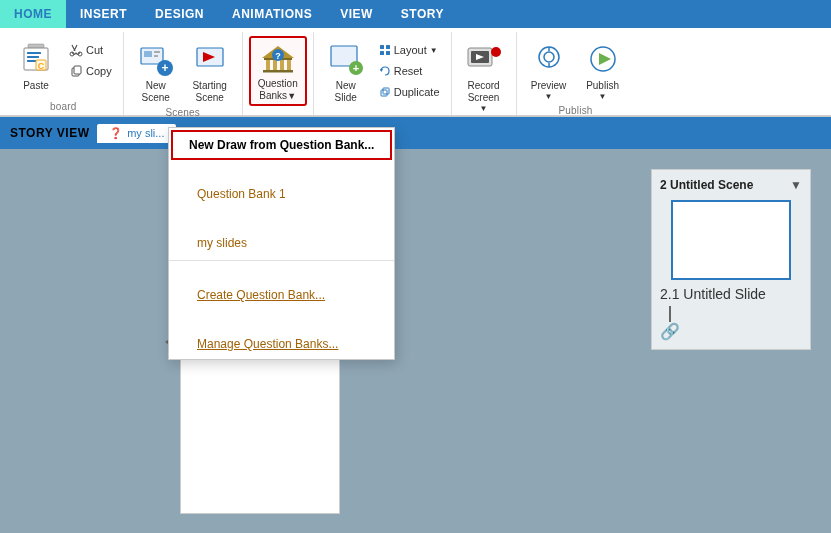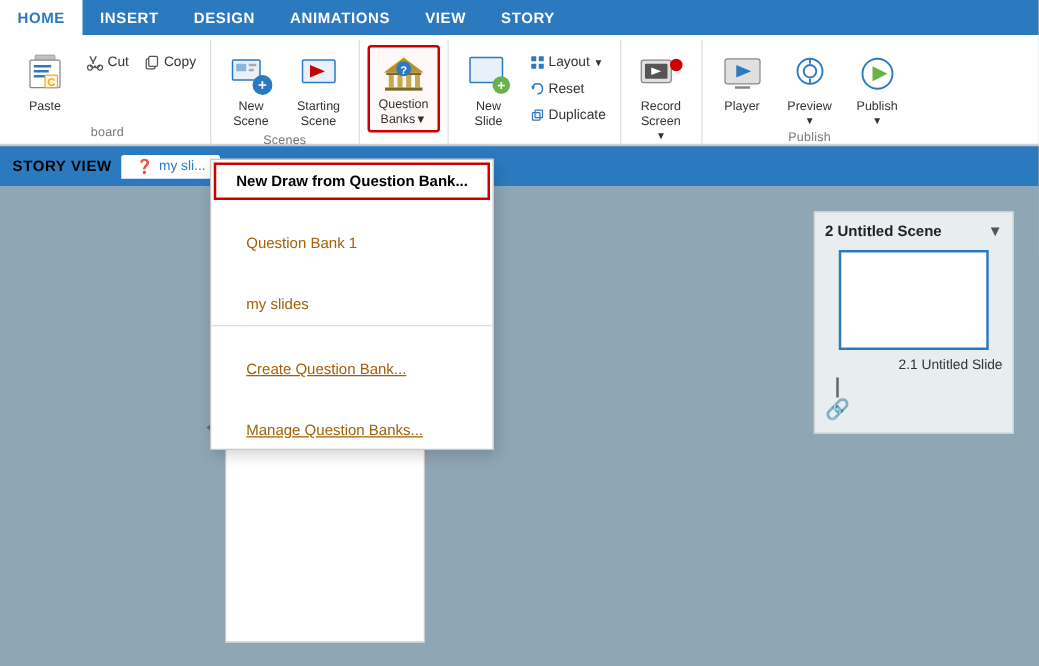--- a/index.html
+++ b/index.html
@@ -29,21 +29,21 @@
       padding: 6px 14px;
       color: #fff;
       font-size: 12px;
       font-weight: 600;
       cursor: pointer;
       letter-spacing: 0.5px;
       display: flex;
       align-items: center;
     }
     .ribbon-tab.active {
-      background: #ffffff;
+      background: #5eead4;
       color: #2b7abf;
     }
 
     .ribbon-content {
       display: flex;
       align-items: stretch;
       height: 88px;
       padding: 4px 4px 0 4px;
       background: #fff;
       border-bottom: 1px solid #d0d0d0;
@@ -123,21 +123,21 @@
       display: flex;
       flex-direction: column;
       justify-content: flex-end;
       gap: 1px;
       padding-top: 4px;
     }
 
     
     .clipboard-btns {
       display: flex;
-      flex-direction: row;
+      flex-direction: column;
       gap: 1px;
       padding-top: 4px;
     }
 
     
     svg { display: block; }
 
     
     .qb-btn {
       display: flex;
@@ -311,24 +311,24 @@
       height: 80px;
       background: #fff;
       border: 2px solid #2b7abf;
       margin: 0 auto;
       display: flex;
       align-items: center;
       justify-content: center;
     }
 
     .slide-label {
-      font-size: 11px;
+      font-size: 14px;
       color: #333;
       margin-top: 6px;
-      text-align: right;
+      text-align: left;
       width: 100%;
     }
 
     .slide-connector {
       display: flex;
       flex-direction: column;
       align-items: center;
       margin-top: 4px;
     }
     .connector-line {
@@ -506,30 +506,20 @@
           </div>
           <span>Record<br>Screen</span>
           <span style="font-size:8px;">▼</span>
         </div>
       </div>
       <div class="ribbon-group-label"></div>
     </div>
 
     <div class="ribbon-group">
       <div class="ribbon-items">
-        <div class="ribbon-btn">
-          <div class="icon-box">
-            <svg width="32" height="32" viewBox="0 0 32 32">
-              <rect x="2" y="4" width="28" height="20" rx="2" fill="#e0e0e0" stroke="#888" stroke-width="1"></rect>
-              <polygon points="11,9 11,19 23,14" fill="#2b7abf"></polygon>
-              <rect x="10" y="26" width="12" height="2" fill="#888"></rect>
-            </svg>
-          </div>
-          <span>Player</span>
-        </div>
         <div class="ribbon-btn">
           <div class="icon-box">
             <svg width="32" height="32" viewBox="0 0 32 32">
               <circle cx="16" cy="14" r="10" fill="none" stroke="#2b7abf" stroke-width="1.5"></circle>
               <circle cx="16" cy="14" r="5" fill="none" stroke="#2b7abf" stroke-width="1.5"></circle>
               <line x1="16" y1="4" x2="16" y2="8" stroke="#2b7abf" stroke-width="1.5"></line>
               <line x1="16" y1="20" x2="16" y2="24" stroke="#2b7abf" stroke-width="1.5"></line>
             </svg>
           </div>
           <span>Preview</span>

